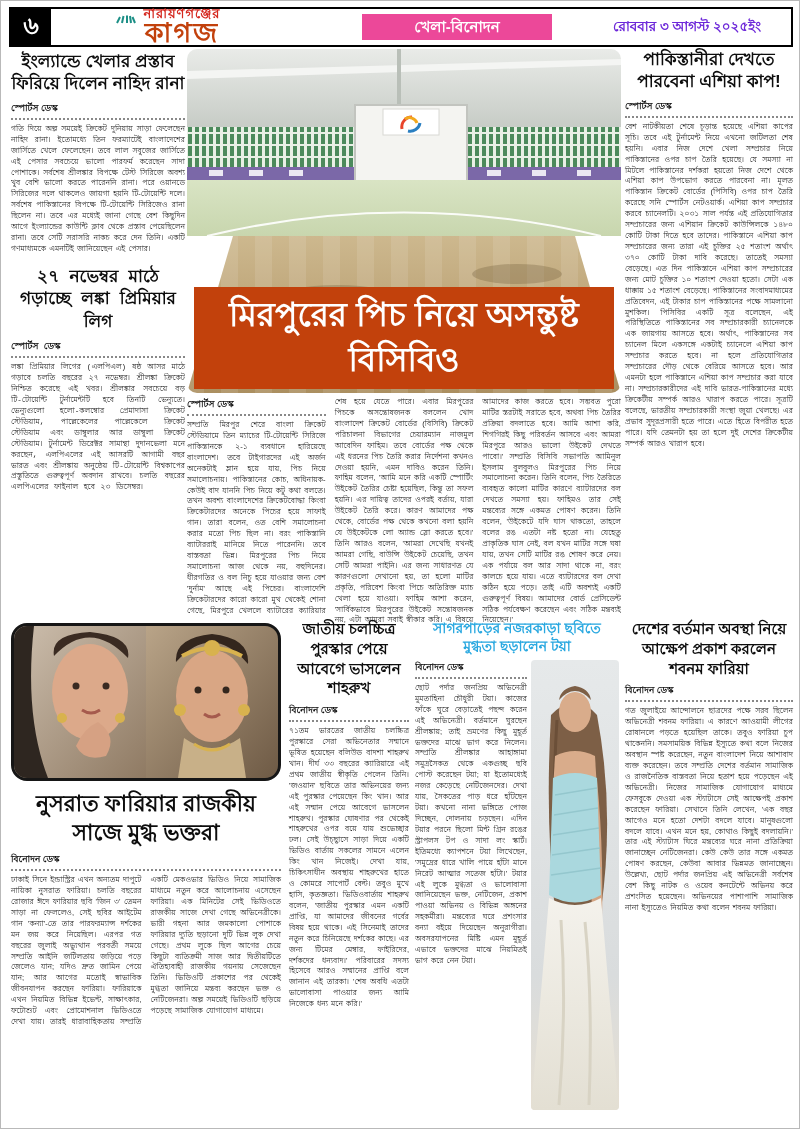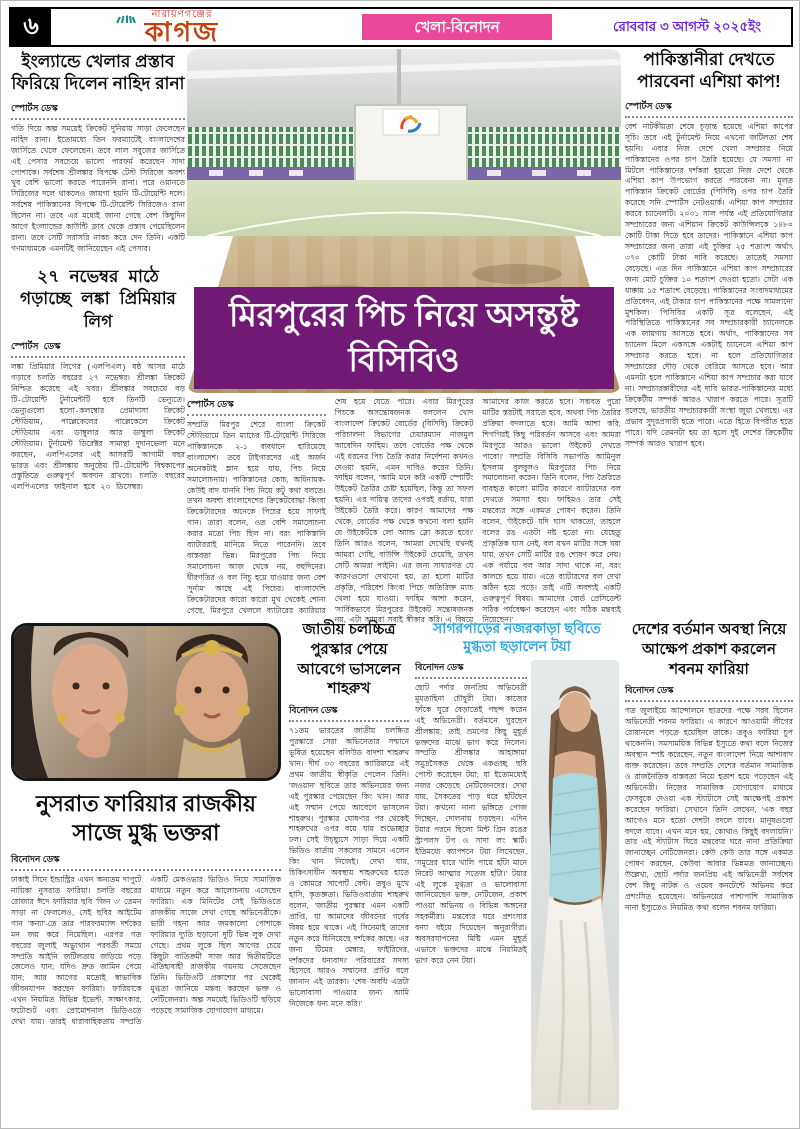--- a/index.html
+++ b/index.html
@@ -12,21 +12,21 @@
   
   .header {
     position:absolute; left:8px; top:6px; width:784px; height:40px;
     border:2px solid #000; display:flex; align-items:stretch; background:#fff;
   }
   .pagenum {
     width:40px; background:#000; color:#fff; display:flex;
     align-items:center; justify-content:center; font-size:24px; font-weight:bold;
   }
   .masthead { display:flex; flex-direction:column; align-items:center; justify-content:center; margin-left:56px; width:150px; position:relative; }
-  .masthead .m-top { font-size:10px; font-weight:normal; color:#d5281f; letter-spacing:1px; line-height:1; }
+  .masthead .m-top { font-size:13px; font-weight:bold; color:#d5281f; letter-spacing:1px; line-height:1; }
   .masthead .m-title { font-size:27px; font-weight:bold; color:#c2410c; line-height:1; letter-spacing:2px; font-family:"Liberation Serif","DejaVu Serif",serif; }
   .masthead .fan { position:absolute; left:8px; top:1px; }
   .section-box {
     margin-left:105px; align-self:center; background:#ec4899; color:#fff;
     width:190px; height:26px; display:flex; align-items:center; justify-content:center;
     font-size:15px; font-weight:bold;
   }
   .date { margin-left:auto; margin-right:30px; align-self:center; font-size:13.5px; font-weight:bold; color:#6d28d9; }
   
   .hl { font-weight:bold; color:#0d0d0d; text-align:center; line-height:1.32; }
@@ -167,21 +167,21 @@
         <ellipse cx="330" cy="225" rx="45" ry="10"></ellipse>
       </g>
 
       <g stroke="#f5f2ea" stroke-width="2.5">
         <line x1="150" y1="262" x2="296" y2="262"></line>
         <line x1="176" y1="244" x2="180" y2="280"></line>
         <line x1="266" y1="244" x2="270" y2="280"></line>
         <line x1="120" y1="330" x2="330" y2="332"></line>
       </g>
     </svg>
-    <div class="green-banner" style="background:#701a75;">মিরপুরের পিচ নিয়ে অসন্তুষ্ট বিসিবিও</div>
+    <div class="green-banner" style="background:#c2410c;">মিরপুরের পিচ নিয়ে অসন্তুষ্ট বিসিবিও</div>
   </div>
 
   <div class="center-art">
     <div class="cols3">
       <div class="byline">স্পোর্টস ডেস্ক</div>
       <p class="bodytxt">সম্প্রতি মিরপুর শেরে বাংলা ক্রিকেট স্টেডিয়ামে তিন ম্যাচের টি-টোয়েন্টি সিরিজে পাকিস্তানকে ২-১ ব্যবধানে হারিয়েছে বাংলাদেশ। তবে টাইগারদের এই অর্জন অনেকটাই ম্লান হয়ে যায়, পিচ নিয়ে সমালোচনায়। পাকিস্তানের কোচ, অধিনায়ক- কেউই বাদ যাননি পিচ নিয়ে কটু কথা বলতে। তখন অবশ্য বাংলাদেশের ক্রিকেটবোদ্ধা কিংবা ক্রিকেটারদের অনেকে পিচের হয়ে সাফাই গান। তারা বলেন, ওত বেশি সমালোচনা করার মতো পিচ ছিল না। বরং পাকিস্তানি ব্যাটাররাই মানিয়ে নিতে পারেননি। তবে বাস্তবতা ভিন্ন। মিরপুরের পিচ নিয়ে সমালোচনা আজ থেকে নয়, বহুদিনের। ধীরগতির ও বল নিচু হয়ে যাওয়ার জন্য বেশ 'দুর্নাম' আছে এই পিচের। বাংলাদেশি ক্রিকেটারদের কারো কারো মুখ থেকেই শোনা গেছে, মিরপুরে খেললে ব্যাটারের ক্যারিয়ার শেষ হয়ে যেতে পারে। এবার মিরপুরের পিচকে অসন্তোষজনক বললেন খোদ বাংলাদেশ ক্রিকেট বোর্ডের (বিসিবি) ক্রিকেট পরিচালনা বিভাগের চেয়ারম্যান নাজমুল আবেদিন ফাহিম। তবে বোর্ডের পক্ষ থেকে এই ধরনের পিচ তৈরি করার নির্দেশনা কখনও দেওয়া হয়নি, এমন দাবিও করেন তিনি। ফাহিম বলেন, 'আমি মনে করি একটি স্পোর্টিং উইকেট তৈরির চেষ্টা হয়েছিল, কিন্তু তা সফল হয়নি। এর দায়িত্ব তাদের ওপরই বর্তায়, যারা উইকেট তৈরি করে। কারণ আমাদের পক্ষ থেকে, বোর্ডের পক্ষ থেকে কখনো বলা হয়নি যে উইকেটকে লো অ্যান্ড স্লো করতে হবে।' তিনি আরও বলেন, 'আমরা দেখেছি যখনই আমরা গেছি, বাউন্সি উইকেট চেয়েছি, তখন সেটি আমরা পাইনি। এর জন্য সাধারণত যে কারণগুলো দেখানো হয়, তা হলো মাটির প্রকৃতি, পরিবেশ কিংবা পিচে অতিরিক্ত ম্যাচ খেলা হয়ে যাওয়া। ফাহিম আশা করেন, 'সার্বিকভাবে মিরপুরের উইকেট সন্তোষজনক নয়, এটা আমরা সবাই স্বীকার করি। এ বিষয়ে আমাদের কাজ করতে হবে। সম্ভবত পুরো মাটির স্তরটাই সরাতে হবে, অথবা পিচ তৈরির প্রক্রিয়া বদলাতে হবে। আমি আশা করি, শিগগিরই কিছু পরিবর্তন আসবে এবং আমরা মিরপুরে আরও ভালো উইকেট দেখতে পাবো।' সম্প্রতি বিসিবি সভাপতি আমিনুল ইসলাম বুলবুলও মিরপুরের পিচ নিয়ে সমালোচনা করেন। তিনি বলেন, পিচ তৈরিতে ব্যবহৃত কালো মাটির কারণে ব্যাটারদের বল দেখতে সমস্যা হয়। ফাহিমও তার সেই মন্তব্যের সঙ্গে একমত পোষণ করেন। তিনি বলেন, 'উইকেটে যদি ঘাস থাকতো, তাহলে বলের রঙ এতটা নষ্ট হতো না। যেহেতু প্রাকৃতিক ঘাস নেই, বল যখন মাটির সঙ্গে ঘষা যায়, তখন সেটি মাটির রঙ শোষণ করে নেয়। এক পর্যায়ে বল আর সাদা থাকে না, বরং কালচে হয়ে যায়। এতে ব্যাটারদের বল দেখা কঠিন হয়ে পড়ে। তাই এটি অবশ্যই একটি গুরুত্বপূর্ণ বিষয়। আমাদের বোর্ড প্রেসিডেন্ট সঠিক পর্যবেক্ষণ করেছেন এবং সঠিক মন্তব্যই নিয়েছেন।'</p>
     </div>
   </div>
 
   <div class="right-col">

